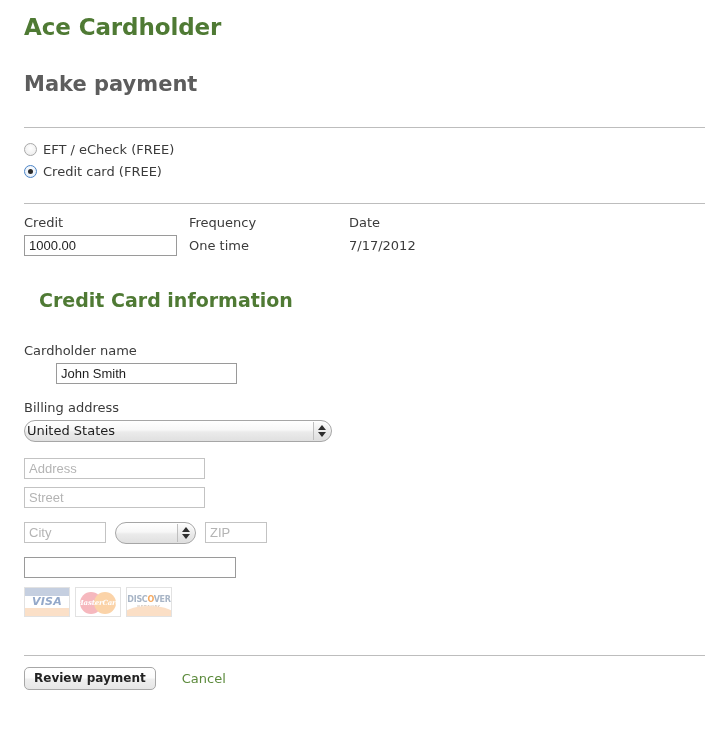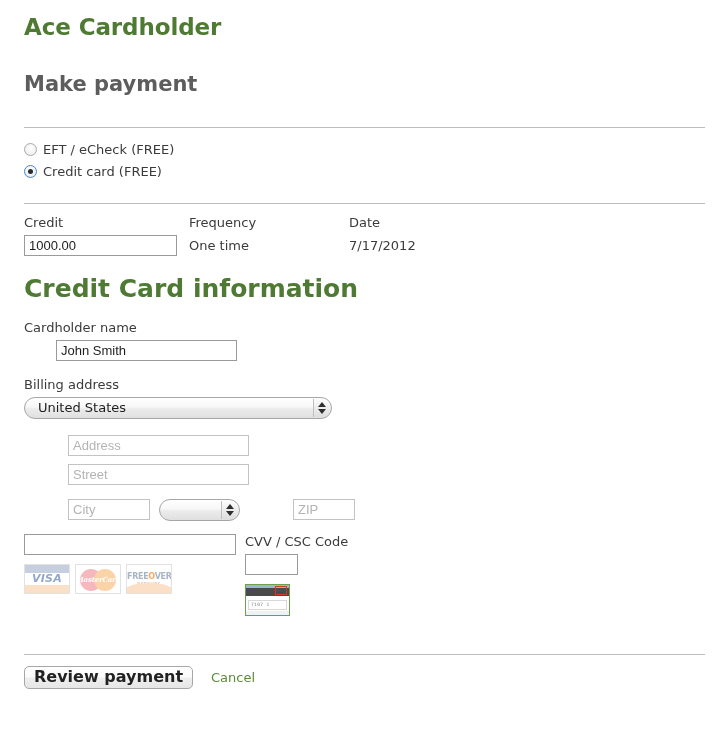--- a/index.html
+++ b/index.html
@@ -31,23 +31,23 @@
   .page-title {
     color: #5d5d5d;
     font-size: 21px;
     font-weight: bold;
     margin: 0;
     padding-top: 30px;
     line-height: 1.2;
   }
   .section-title {
     color: #4f7a34;
-    font-size: 25px;
-    font-weight: bold;
-    margin: 0;
+    font-size: 19px;
+    font-weight: bold;
+    margin: 15px;
     padding-top: 17px;
     line-height: 1.2;
   }
 
   .rule {
     border: 0;
     border-top: 1px solid #bdbdbd;
     margin: 0;
     height: 0;
   }
@@ -114,21 +114,21 @@
     color: #1d1d1d;
     border: 1px solid #9a9a9a;
     background: #ffffff;
     height: 21px;
     padding: 1px 4px;
     border-radius: 0;
     outline: none;
     display: block;
   }
   input.txt::placeholder { color: #b4b4b4; opacity: 1; }
-  input.txt.ghost { border-color: #c3c3c3; margin-left: 44px; }
+  input.txt.ghost { border-color: #c3c3c3; }
 
   .w-amount  { width: 153px; }
   .w-name    { width: 181px; margin-left: 32px; }
   .w-addr    { width: 181px; }
   .w-city    { width: 82px; }
   .w-zip     { width: 62px; }
   .w-card    { width: 212px; }
   .w-cvv     { width: 53px; }
   .w-mm      { width: 34px; }
   .w-yy      { width: 34px; }
@@ -144,21 +144,21 @@
     border: 1px solid #a6a6a6;
     border-radius: 11px;
     background: linear-gradient(to bottom, #ffffff 0%, #f7f7f7 45%, #ebebeb 55%, #e0e0e0 100%);
     font-size: 13px;
     color: #1d1d1d;
     vertical-align: middle;
   }
   .select .sel-text {
     display: block;
     line-height: 20px;
-    padding: 0 26px 0 13px;
+    padding: 0 26px 0 2px;
     white-space: nowrap;
     overflow: hidden;
   }
   .select .stepper {
     position: absolute;
     right: 1px; top: 1px;
     width: 17px; height: 18px;
     border-left: 1px solid #bfbfbf;
     border-radius: 0 10px 10px 0;
     background: linear-gradient(to bottom, #fcfcfc 0%, #ececec 50%, #dedede 100%);
@@ -320,35 +320,35 @@
   .exp-slash { font-size: 13px; color: #3b3b3b; }
 
   
   .footer-row {
     display: flex;
     align-items: center;
     padding-top: 11px;
   }
   .btn-review {
     font-family: "DejaVu Sans", "Liberation Sans", sans-serif;
-    font-size: 16px;
+    font-size: 12px;
     font-weight: bold;
     color: #222222;
     background: linear-gradient(to bottom, #ffffff 0%, #fbfbfb 48%, #efefef 52%, #e6e6e6 100%);
     border: 1px solid #a7a7a7;
     border-radius: 5px;
     padding: 3px 9px 4px 9px;
     cursor: pointer;
     line-height: 14px;
   }
   .link-cancel {
     color: #5c8a3c;
     font-size: 13px;
     text-decoration: none;
-    margin-left: 18px;
+    margin-left: 26px;
     cursor: pointer;
   }
 </style>
 </head>
 <body>
 
 <div class="page">
 
   <h1 class="brand">Ace Cardholder</h1>
 
@@ -431,43 +431,28 @@
           <span class="band-bottom"></span>
         </div>
 
         <div class="logo logo-mc">
           <span class="circ circ-l"></span>
           <span class="circ circ-r"></span>
           <span class="mc-word">MasterCard</span>
         </div>
 
         <div class="logo logo-disc">
-          <span class="disc-word"><span>FREE</span><span class="o">O</span><span>VER</span></span>
+          <span class="disc-word"><span>DISC</span><span class="o">O</span><span>VER</span></span>
           <span class="disc-sub">NETWORK</span>
           <span class="swoosh"></span>
         </div>
 
       </div>
     </div>
 
-    <div class="card-col-cvv">
-      <label class="field-label">CVV / CSC Code</label>
-      <input class="txt w-cvv" type="text" value="" style="">
-      <div class="logo-wrap">
-        <div class="cvv-img">
-          <span class="top-line"></span>
-          <span class="stripe"></span>
-          <span class="sigpanel">
-            <span class="signum">7107 1</span>
-          </span>
-          <span class="cvvbox">032</span>
-          <span class="bottom-line"></span>
-        </div>
-      </div>
-    </div>
   </div>
 
   <div class="exp-block">
   </div>
 
   <hr class="rule rule-bottom">
 
   <div class="footer-row">
     <button class="btn-review">Review payment</button>
     <a class="link-cancel">Cancel</a>

